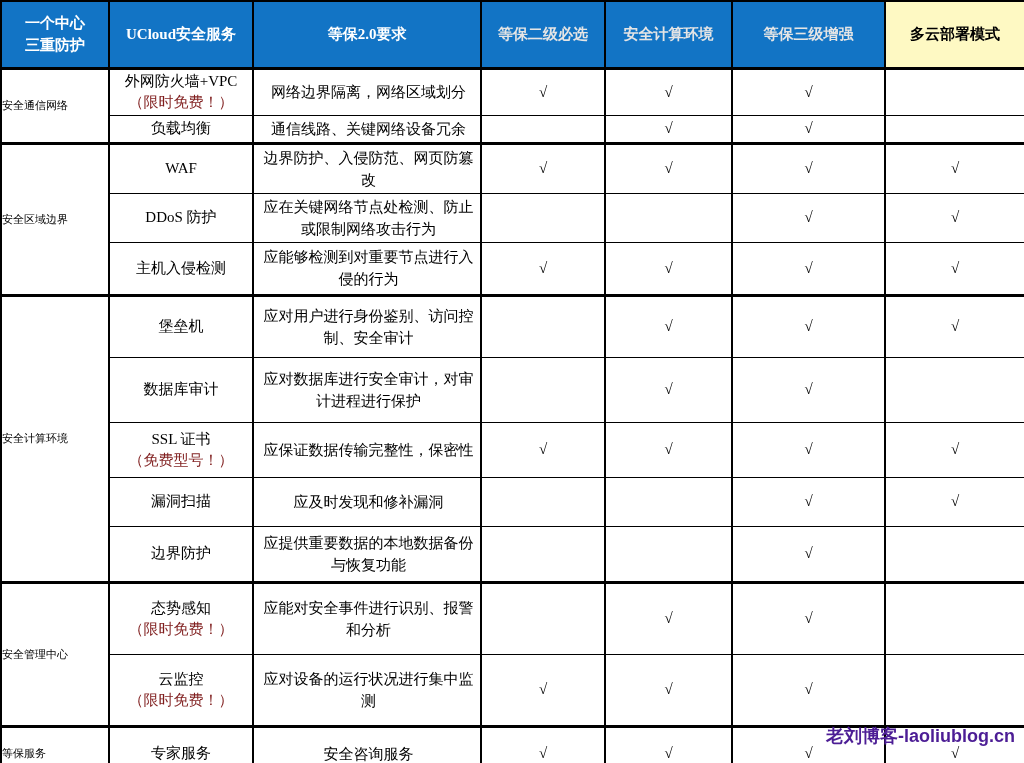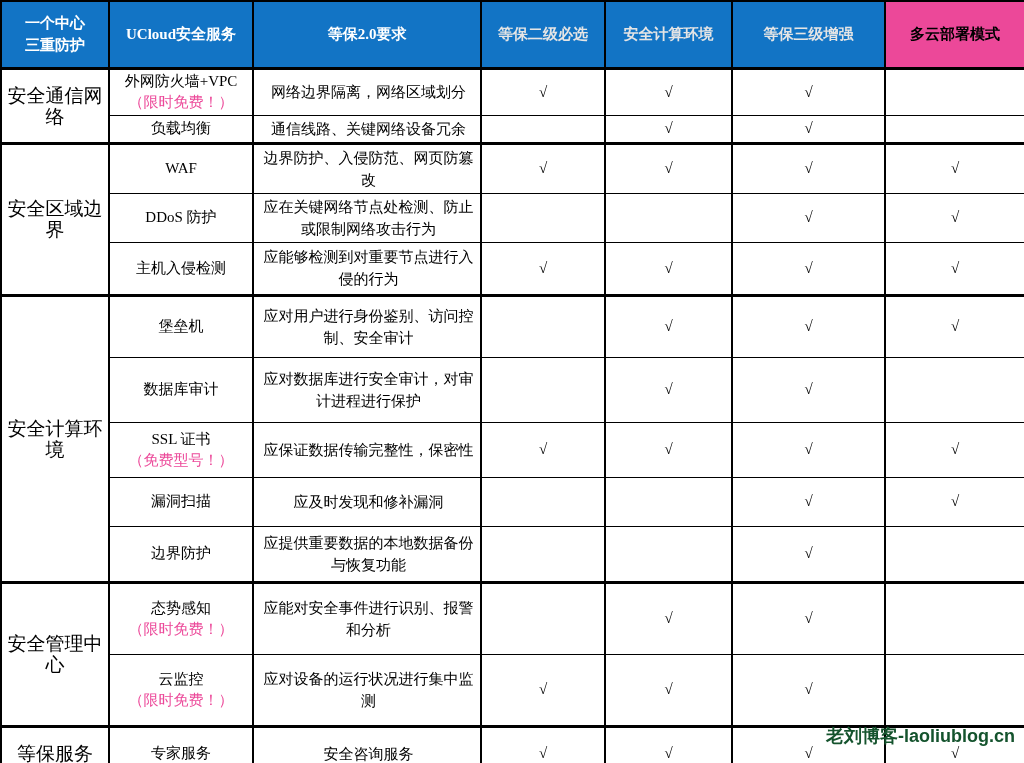--- a/index.html
+++ b/index.html
@@ -25,37 +25,37 @@
     padding:0;
     overflow:hidden;
   }
   tr.sec td, tr.sec th { border-top:3px solid #000; }
   th.hd {
     background:#1274C5; color:#ffffff;
     font-weight:bold; font-size:15px;
     text-align:center; white-space:pre-line; line-height:22px;
   }
   th.hd-dk { color:#e5e5e5; }
-  th.hd-gold { background:#ec4899; color:#000000; }
+  th.hd-gold { background:#fef9c3; color:#000000; }
   td.group {
-    font-size:19px; text-align:center; line-height:21px;
+    font-size:11px; line-height:21px;
   }
   td.svc { font-size:15px; text-align:center; line-height:21px;margin-left:12px; }
-  td.svc .note { color:#ec4899; }
+  td.svc .note { color:#7f1d1d; }
   td.req {
     font-size:15px; text-align:center; line-height:22px;
     padding:2px 2px 2px 5px;
   }
   td.chk { font-size:15px; text-align:center; }
   .watermark {
     position:absolute;
     top:724px; right:9px;
     font-family:"Liberation Sans","DejaVu Sans",sans-serif;
     font-weight:bold; font-size:18px;
-    color:#14532d;
+    color:#4c1d95;
     white-space:nowrap;
     pointer-events:none;
   }
 </style>
 </head>
 <body>
 
 <table class="cmp">
   <colgroup>
     <col style="width:108px">

